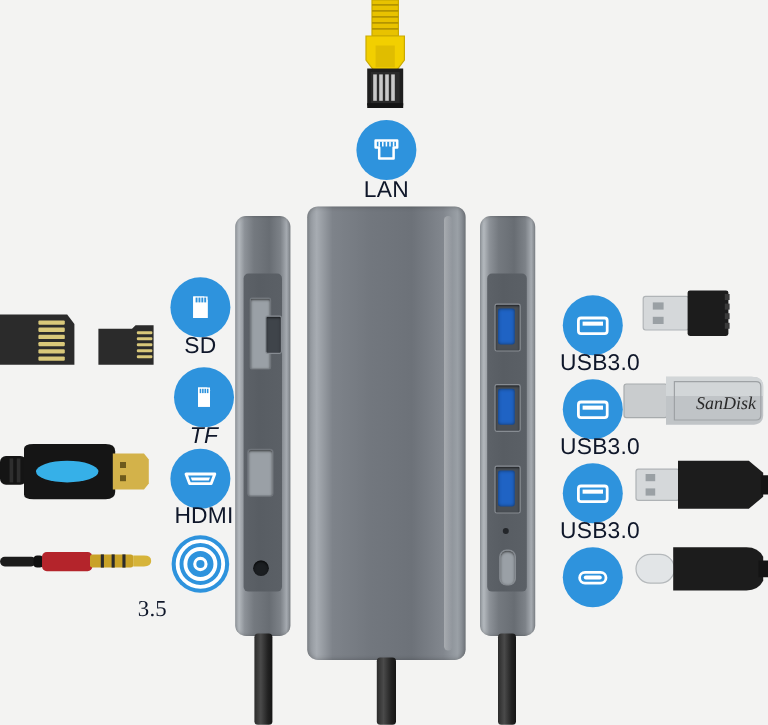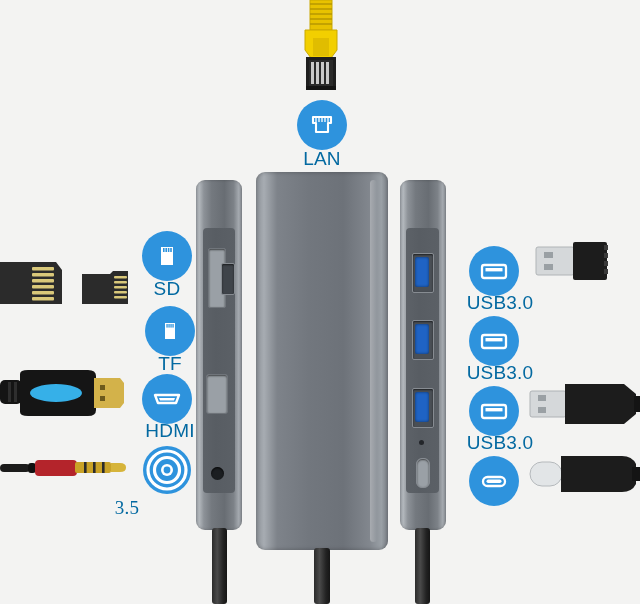--- a/index.html
+++ b/index.html
@@ -7,21 +7,21 @@
     width:640px;height:604px;overflow:hidden;
     background:#f2f2f2;
     font-family:"Liberation Sans", sans-serif;
     position:relative;
   }
   #stage{position:absolute;left:0;top:0;width:640px;height:604px;background:#f3f3f2;}
 
   
   .lbl{
     position:absolute;
-    color:#0369a1;
+    color:#0f172a;
     font-size:19px;
     letter-spacing:.2px;
     white-space:nowrap;
     text-align:center;
     font-family:"Liberation Sans", sans-serif;
   }
 
   
   .badge{
     position:absolute;
@@ -162,21 +162,21 @@
       <path d="M10 7 H20 V23 H10 Z" fill="#ffffff"></path>
       <path d="M10 7 H17.5 L20 9.5 V23 H10 Z" fill="#ffffff"></path>
       <g fill="#2e93dd">
         <rect x="11.4" y="8" width="1.3" height="3.6"></rect>
         <rect x="13.4" y="8" width="1.3" height="3.6"></rect>
         <rect x="15.4" y="8" width="1.3" height="3.6"></rect>
         <rect x="17.4" y="8" width="1.3" height="3.6"></rect>
       </g>
     </svg>
   </div>
-  <div class="lbl" style="left:140px;top:353px;width:60px;">TF</div>
+  <div class="lbl" style="left:140px;top:353px;width:60px;font-style:italic;">TF</div>
 
   <div class="badge" style="left:142px;top:374px;width:50px;height:50px;">
     <svg width="36" height="36" viewBox="0 0 36 36">
       <path d="M6 14 H30 L27 22 H9 Z" fill="none" stroke="#ffffff" stroke-width="2.4" stroke-linejoin="round"></path>
       <path d="M10 17 H26 L25 19.5 H11 Z" fill="#ffffff"></path>
     </svg>
   </div>
   <div class="lbl" style="left:128px;top:420px;width:84px;">HDMI</div>
 
   <div class="badge" style="left:142px;top:445px;width:50px;height:50px;background:transparent;">
@@ -286,20 +286,30 @@
       <rect x="39" y="4" width="34" height="38" rx="2" fill="#1c1c1c"></rect>
       <g fill="#3a3a3a">
         <rect x="70" y="7" width="4" height="5"></rect>
         <rect x="70" y="15" width="4" height="5"></rect>
         <rect x="70" y="23" width="4" height="5"></rect>
         <rect x="70" y="31" width="4" height="5"></rect>
       </g>
     </svg>
   </div>
 
+  <div class="prph" style="left:518px;top:310px;width:122px;height:48px;">
+    <svg width="122" height="48" viewBox="0 0 122 48">
+      <rect x="2" y="10" width="36" height="28" rx="2" fill="#c9ccce"></rect>
+      <rect x="2" y="10" width="36" height="28" rx="2" fill="none" stroke="#a7abad" stroke-width="1"></rect>
+      <path d="M37 4 H108 Q118 4 118 12 V36 Q118 44 108 44 H37 Z" fill="#c0c4c7"></path>
+      <path d="M37 4 H108 Q118 4 118 12 V20 H37 Z" fill="#d2d6d8"></path>
+      <path d="M44 8 H112 Q116 8 116 12 V36 Q116 40 112 40 H44 Z" fill="none" stroke="#9ea2a5" stroke-width="1"></path>
+      <text x="62" y="31" font-family="Liberation Serif, serif" font-size="15" font-style="italic" fill="#2a2a2a">SanDisk</text>
+    </svg>
+  </div>
 
   <div class="prph" style="left:528px;top:380px;width:112px;height:48px;">
     <svg width="112" height="48" viewBox="0 0 112 48">
       <rect x="2" y="11" width="36" height="26" rx="2" fill="#d5d8da"></rect>
       <rect x="2" y="11" width="36" height="26" rx="2" fill="none" stroke="#aeb2b5" stroke-width="1"></rect>
       <rect x="10" y="15" width="8" height="6" fill="#9aa0a4"></rect>
       <rect x="10" y="27" width="8" height="6" fill="#9aa0a4"></rect>
       <path d="M37 4 H96 L108 14 V34 L96 44 H37 Z" fill="#1c1c1c"></path>
       <path d="M106 16 H112 V32 H106 Z" fill="#141414"></path>
     </svg>

